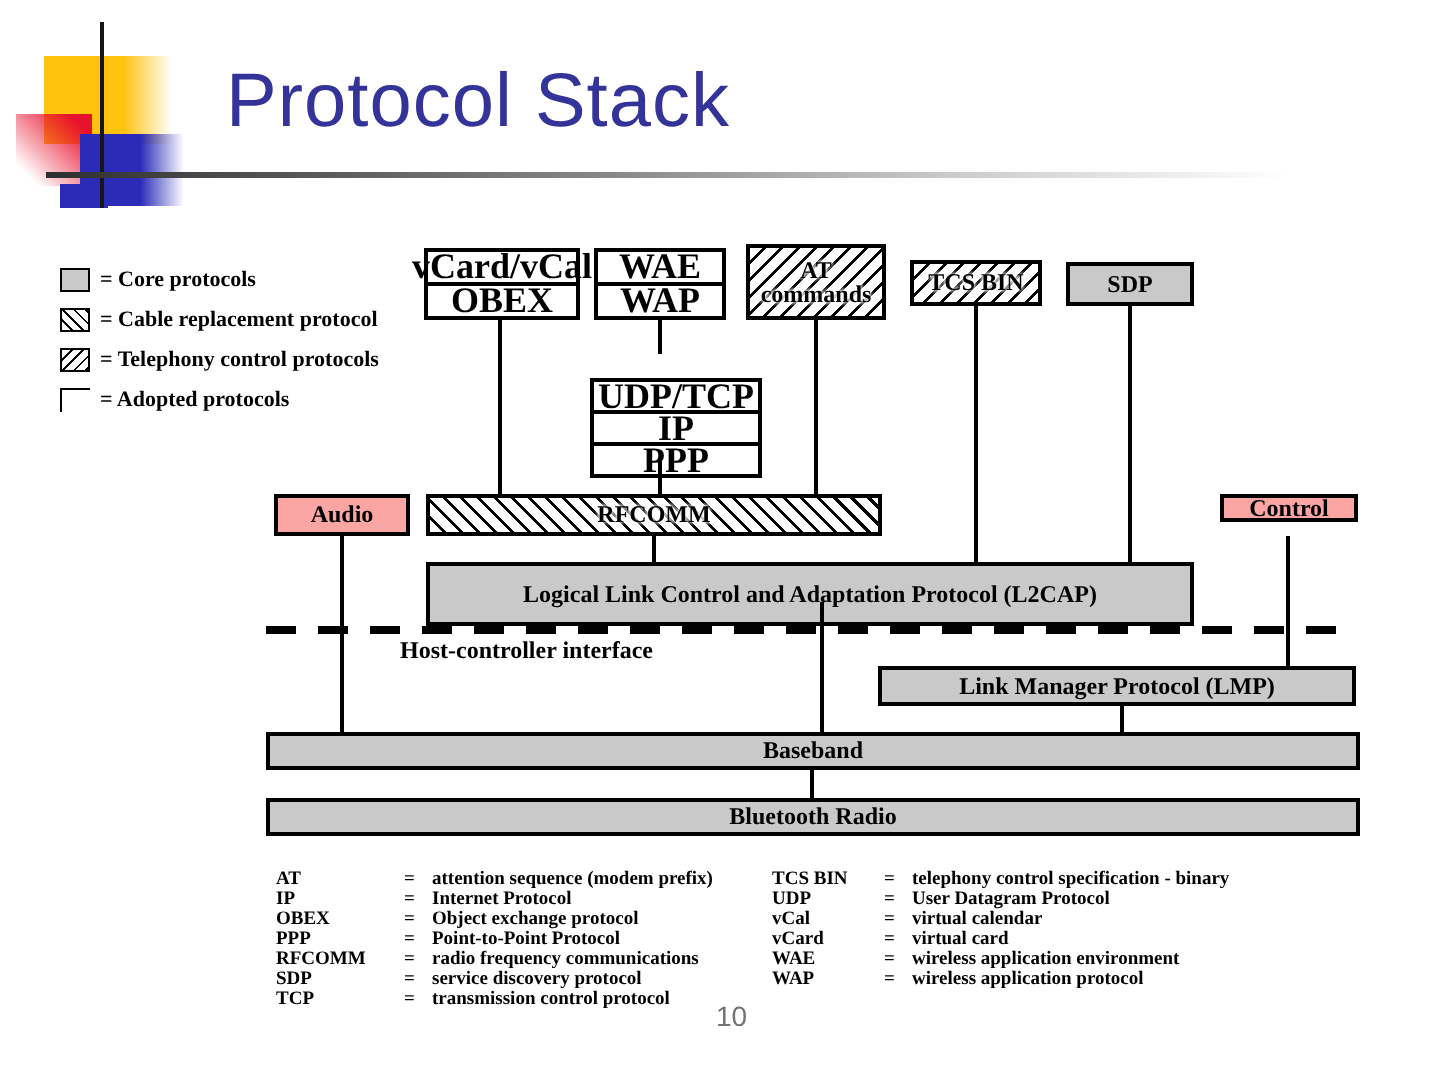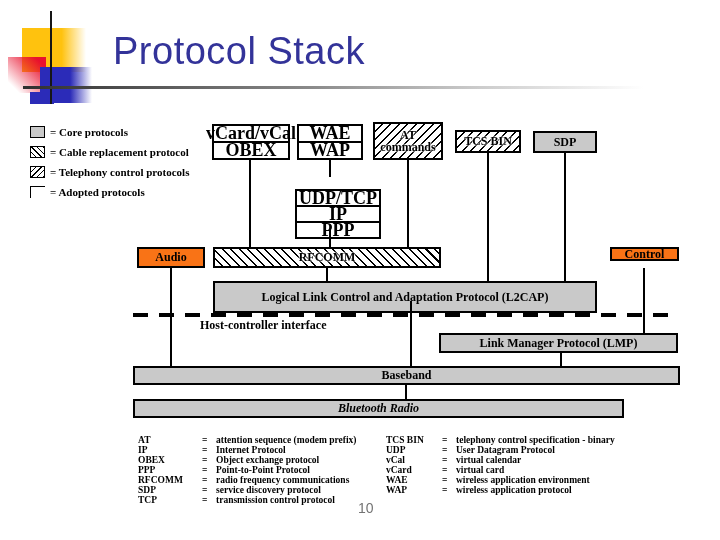--- a/index.html
+++ b/index.html
@@ -12,38 +12,38 @@
         background:linear-gradient(90deg,#2f2f2f 0%,#8a8a8a 45%,#c9c9c9 70%,rgba(255,255,255,0) 97%);}
   .logo-yellow{position:absolute;left:22px;top:28px;width:64px;height:44px;
         background:linear-gradient(90deg,#ffc20e 0%,#ffc20e 62%,rgba(255,200,30,0) 100%);}
   .logo-red{position:absolute;left:8px;top:57px;width:38px;height:36px;
         background:linear-gradient(225deg,#e8112d 15%,rgba(232,17,45,0) 85%);}
   .logo-blue{position:absolute;left:40px;top:67px;width:52px;height:36px;
         background:linear-gradient(90deg,#2b2bb8 0%,#2b2bb8 58%,rgba(43,43,184,0) 100%);}
   .logo-blue2{position:absolute;left:30px;top:92px;width:24px;height:12px;background:#2b2bb8;}
   .logo-vline{position:absolute;left:50px;top:11px;width:2px;height:93px;background:#161616;}
   
-  .pbox{position:absolute;border:2px solid #000;box-sizing:border-box;background:#f97316;
+  .pbox{position:absolute;border:2px solid #000;box-sizing:border-box;background:#fca5a5;
         display:flex;align-items:center;justify-content:center;text-align:center;
         font-weight:bold;font-size:12px;line-height:1.02;}
   .gray{background:#c9c9c9;}
   .hatch-fwd{background:repeating-linear-gradient(45deg,#fff 0 4.5px,#000 4.5px 6px);}
   .hatch-back{background:repeating-linear-gradient(135deg,#fff 0 4.5px,#000 4.5px 6px);}
   .hatch-fwd span,.hatch-back span{text-shadow:0 0 2px #fff,0 0 2px #fff,0 0 3px #fff;}
   .pstack{position:absolute;}
   .pstack .cell{border:2px solid #000;box-sizing:border-box;background:#fff;
         display:flex;align-items:center;justify-content:center;font-weight:bold;font-size:18px;}
   .pstack .cell + .cell{margin-top:-2px;}
   .vline{position:absolute;width:2px;background:#000;}
   .dashline{position:absolute;left:133px;top:313px;width:543px;height:4px;
         background:repeating-linear-gradient(90deg,#000 0 15px,rgba(0,0,0,0) 15px 26px);}
   .hci{position:absolute;left:200px;top:318px;font-weight:bold;font-size:12px;}
   
   .legend{position:absolute;left:30px;top:126px;}
-  .legend .row{display:flex;align-items:flex-start;height:20px;}
+  .legend .row{display:flex;align-items:flex-end;height:20px;}
   .legend .sw{width:15px;height:12px;margin-right:5px;box-sizing:border-box;border:1px solid #000;}
   .sw.core{background:#c9c9c9;}
   .sw.cable{background:repeating-linear-gradient(45deg,#fff 0 3px,#000 3px 4px);}
   .sw.telephony{background:repeating-linear-gradient(135deg,#fff 0 3px,#000 3px 4px);}
   .sw.adopted{border:none;border-top:1px solid #000;border-left:1px solid #000;background:#fff;}
   .legend .lbl{font-weight:bold;font-size:11px;white-space:nowrap;}
   
   .gloss{position:absolute;display:grid;grid-row-gap:0px;font-weight:bold;font-size:9.5px;
          line-height:10px;white-space:nowrap;}
   .gloss-left{left:138px;top:435px;grid-template-columns:64px 14px auto;}
@@ -131,21 +131,21 @@
   <div class="hci">Host-controller interface</div>
 
   <div class="pbox gray" style="left:439px;top:333px;width:239px;height:20px;">
     <span>Link Manager Protocol (LMP)</span>
   </div>
 
   <div class="pbox gray" style="left:133px;top:366px;width:547px;height:19px;text-align:right;">
     <span>Baseband</span>
   </div>
 
-  <div class="pbox gray" style="left:133px;top:399px;width:491px;height:19px;font-style:italic;">
+  <div class="pbox gray" style="left:133px;top:399px;width:547px;height:19px;">
     <span>Bluetooth Radio</span>
   </div>
 
   <div class="vline" style="left:249px;top:160px;height:87px;"></div>
   <div class="vline" style="left:329px;top:160px;height:17px;"></div>
   <div class="vline" style="left:329px;top:229px;height:18px;"></div>
   <div class="vline" style="left:407px;top:160px;height:87px;"></div>
   <div class="vline" style="left:487px;top:153px;height:128px;"></div>
   <div class="vline" style="left:564px;top:153px;height:128px;"></div>
   <div class="vline" style="left:326px;top:268px;height:13px;"></div>

